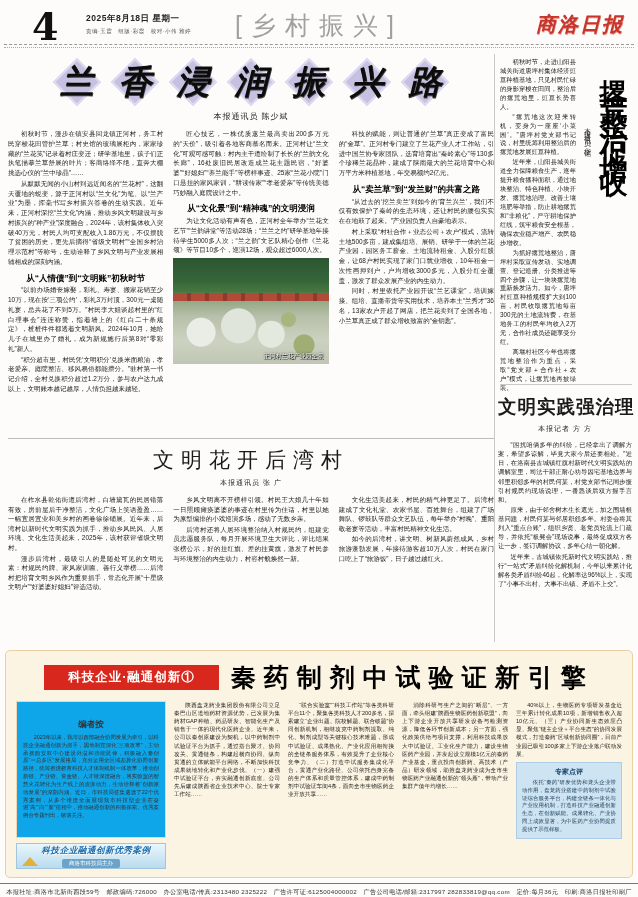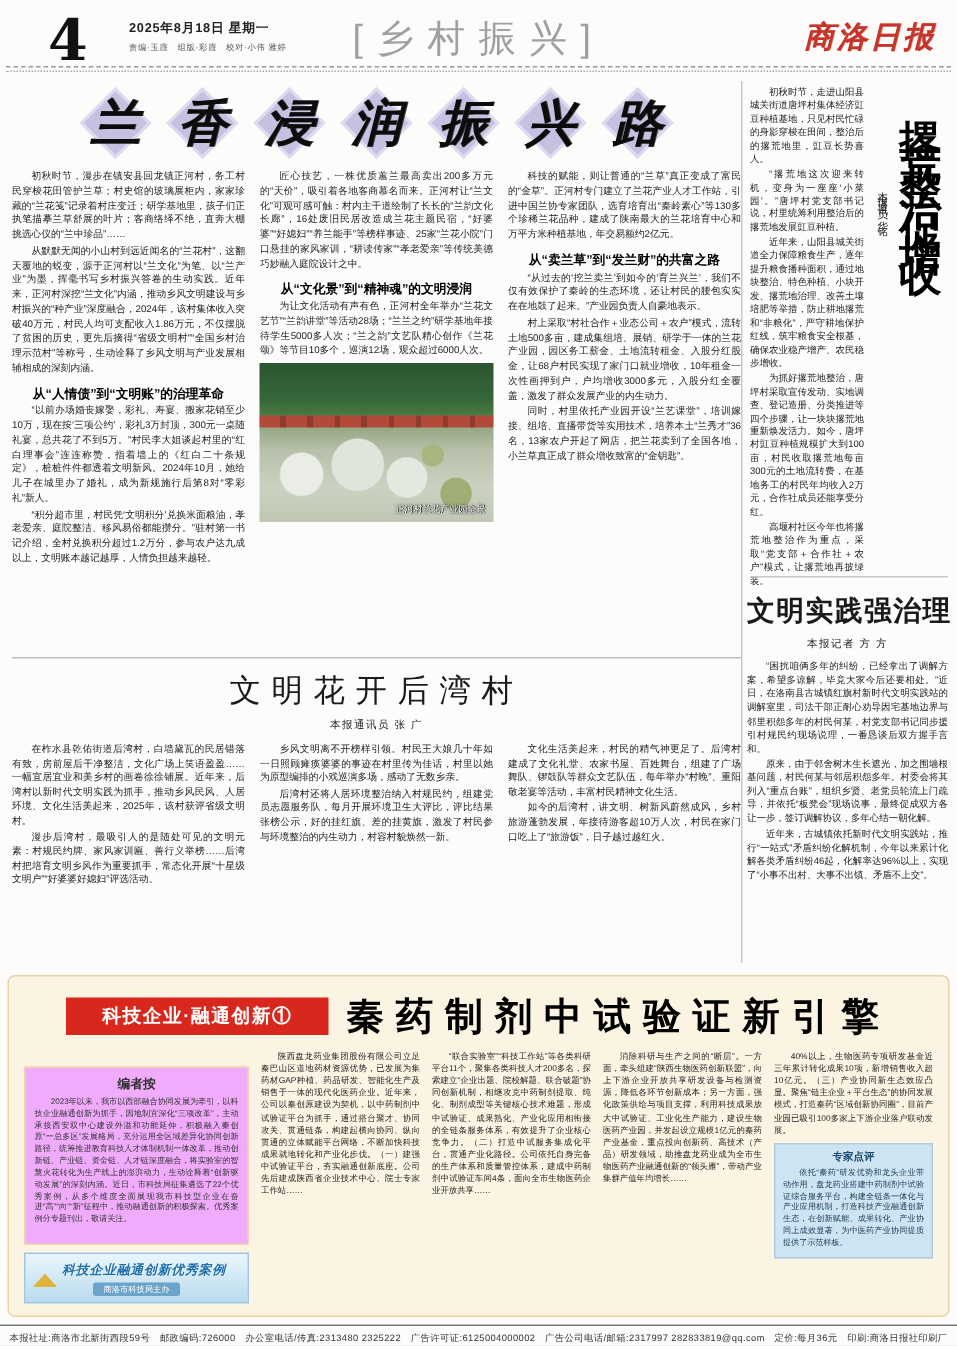--- a/index.html
+++ b/index.html
@@ -72,21 +72,21 @@
   .m-byline { text-align:center; font-size:7px; margin:4px 0 6px; letter-spacing:1px; }
   .middle-article .cols3 .col { font-size:6.5px; line-height:1.48; }
   
   .bottom-section { position:absolute; left:5px; top:650px; width:628px; height:228px;
     background:#fbf4e2; border:1px solid #eccfa4; border-radius:5px; }
   .bs-titlerow { display:flex; align-items:center; justify-content:center; gap:12px; margin-top:10px; height:32px; }
   .bs-badge { background:#d8281e; color:#fff; font-size:12.5px; font-weight:bold; padding:4px 24px; letter-spacing:1px; }
   .bs-title { font-size:25px; font-weight:900; letter-spacing:8px; color:#000; white-space:nowrap; }
   .bs-content { display:flex; gap:8px; padding:8px 10px 0 10px; height:176px; }
   .bs-left { width:150px; flex:none; display:flex; flex-direction:column; }
-  .editor-box { background:#f0abfc; border:1px solid #f2d4ae; padding:5px 6px; flex:1;margin-top:10px; }
+  .editor-box { background:#0ea5e9; border:1px solid #f2d4ae; padding:17px 6px; flex:1; }
   .editor-hd { text-align:center; font-size:8.5px; font-weight:bold; margin-bottom:3px; color:#333; }
   .editor-tx { font-size:5.4px; line-height:1.45; text-align:justify; color:#333; text-indent:2em; }
   .banner { position:relative; height:34px; margin-top:5px; border:1px solid #9fc6de;
     background:linear-gradient(180deg,#eaf6fc,#b9dbee); display:flex; flex-direction:column;
     align-items:center; justify-content:center; overflow:hidden; }
   .banner::before { content:""; position:absolute; left:5px; top:13px; width:0; height:0;
     border-left:8px solid transparent; border-right:8px solid transparent; border-bottom:9px solid #e0b23c; }
   .banner-l1 { font-size:8.6px; font-weight:900; font-style:italic; color:#1e6fae;
     text-shadow:.6px .6px 0 #fff; letter-spacing:.5px; margin-left:10px; }
   .banner-l2 { font-size:5.5px; color:#fff; background:#6ca3c8; padding:1px 7px; border-radius:2px; margin-top:2px; }
@@ -138,25 +138,26 @@
         </span>
       <span class="char-box">
           <span class="diamond"></span>
           <span class="ch">兴</span>
         </span>
       <span class="char-box">
           <span class="diamond"></span>
           <span class="ch">路</span>
         </span>
     </div>
+    <div class="byline">本报通讯员 陈少斌</div>
     <div class="cols3">
       <div class="col">
         <p>初秋时节，漫步在镇安县回龙镇正河村，务工村民穿梭花田管护兰草；村史馆的玻璃展柜内，家家珍藏的“兰花笺”记录着村庄变迁；研学基地里，孩子们正执笔描摹兰草舒展的叶片；客商络绎不绝，直奔大棚挑选心仪的“兰中珍品”……</p>
         <p>从默默无闻的小山村到远近闻名的“兰花村”，这翻天覆地的蜕变，源于正河村以“兰文化”为笔、以“兰产业”为墨，挥毫书写乡村振兴答卷的生动实践。近年来，正河村深挖“兰文化”内涵，推动乡风文明建设与乡村振兴的“种产业”深度融合，2024年，该村集体收入突破40万元，村民人均可支配收入1.86万元，不仅摆脱了贫困的历史，更先后摘得“省级文明村”“全国乡村治理示范村”等称号，生动诠释了乡风文明与产业发展相辅相成的深刻内涵。</p>
-        <p class="subhead">从“人情债”到“文明账”的治理革命</p>
+        <p class="subhead">从“人情债”到“文明账”初秋时节</p>
         <p>“以前办场婚丧嫁娶，彩礼、寿宴、搬家花销至少10万，现在按‘三项公约’，彩礼3万封顶，300元一桌随礼宴，总共花了不到5万。”村民李大姐谈起村里的“红白理事会”连连称赞，指着墙上的《红白二十条规定》，桩桩件件都透着文明新风。2024年10月，她给儿子在城里办了婚礼，成为新规施行后第8对“零彩礼”新人。</p>
         <p>“积分超市里，村民凭‘文明积分’兑换米面粮油，孝老爱亲、庭院整洁、移风易俗都能攒分。”驻村第一书记介绍，全村兑换积分超过1.2万分，参与农户达九成以上，文明账本越记越厚，人情负担越来越轻。</p>
       </div>
       <div class="col">
         <p>匠心技艺，一株优质蕙兰最高卖出200多万元的“天价”，吸引着各地客商慕名而来。正河村让“兰文化”可观可感可触：村内主干道绘制了长长的“兰韵文化长廊”，16处废旧民居改造成兰花主题民宿，“好婆婆”“好媳妇”“养兰能手”等榜样事迹、25家“兰花小院”门口悬挂的家风家训，“耕读传家”“孝老爱亲”等传统美德巧妙融入庭院设计之中。</p>
         <p class="subhead">从“文化景”到“精神魂”的文明浸润</p>
         <p>为让文化活动有声有色，正河村全年举办“兰花文艺节”“兰韵讲堂”等活动28场；“兰兰之约”研学基地年接待学生5000多人次；“兰之韵”文艺队精心创作《兰花颂》等节目10多个，巡演12场，观众超过6000人次。</p>
         <div class="photo">
           <span class="photo-caption">正河村兰花产业园全景</span>
         </div>

